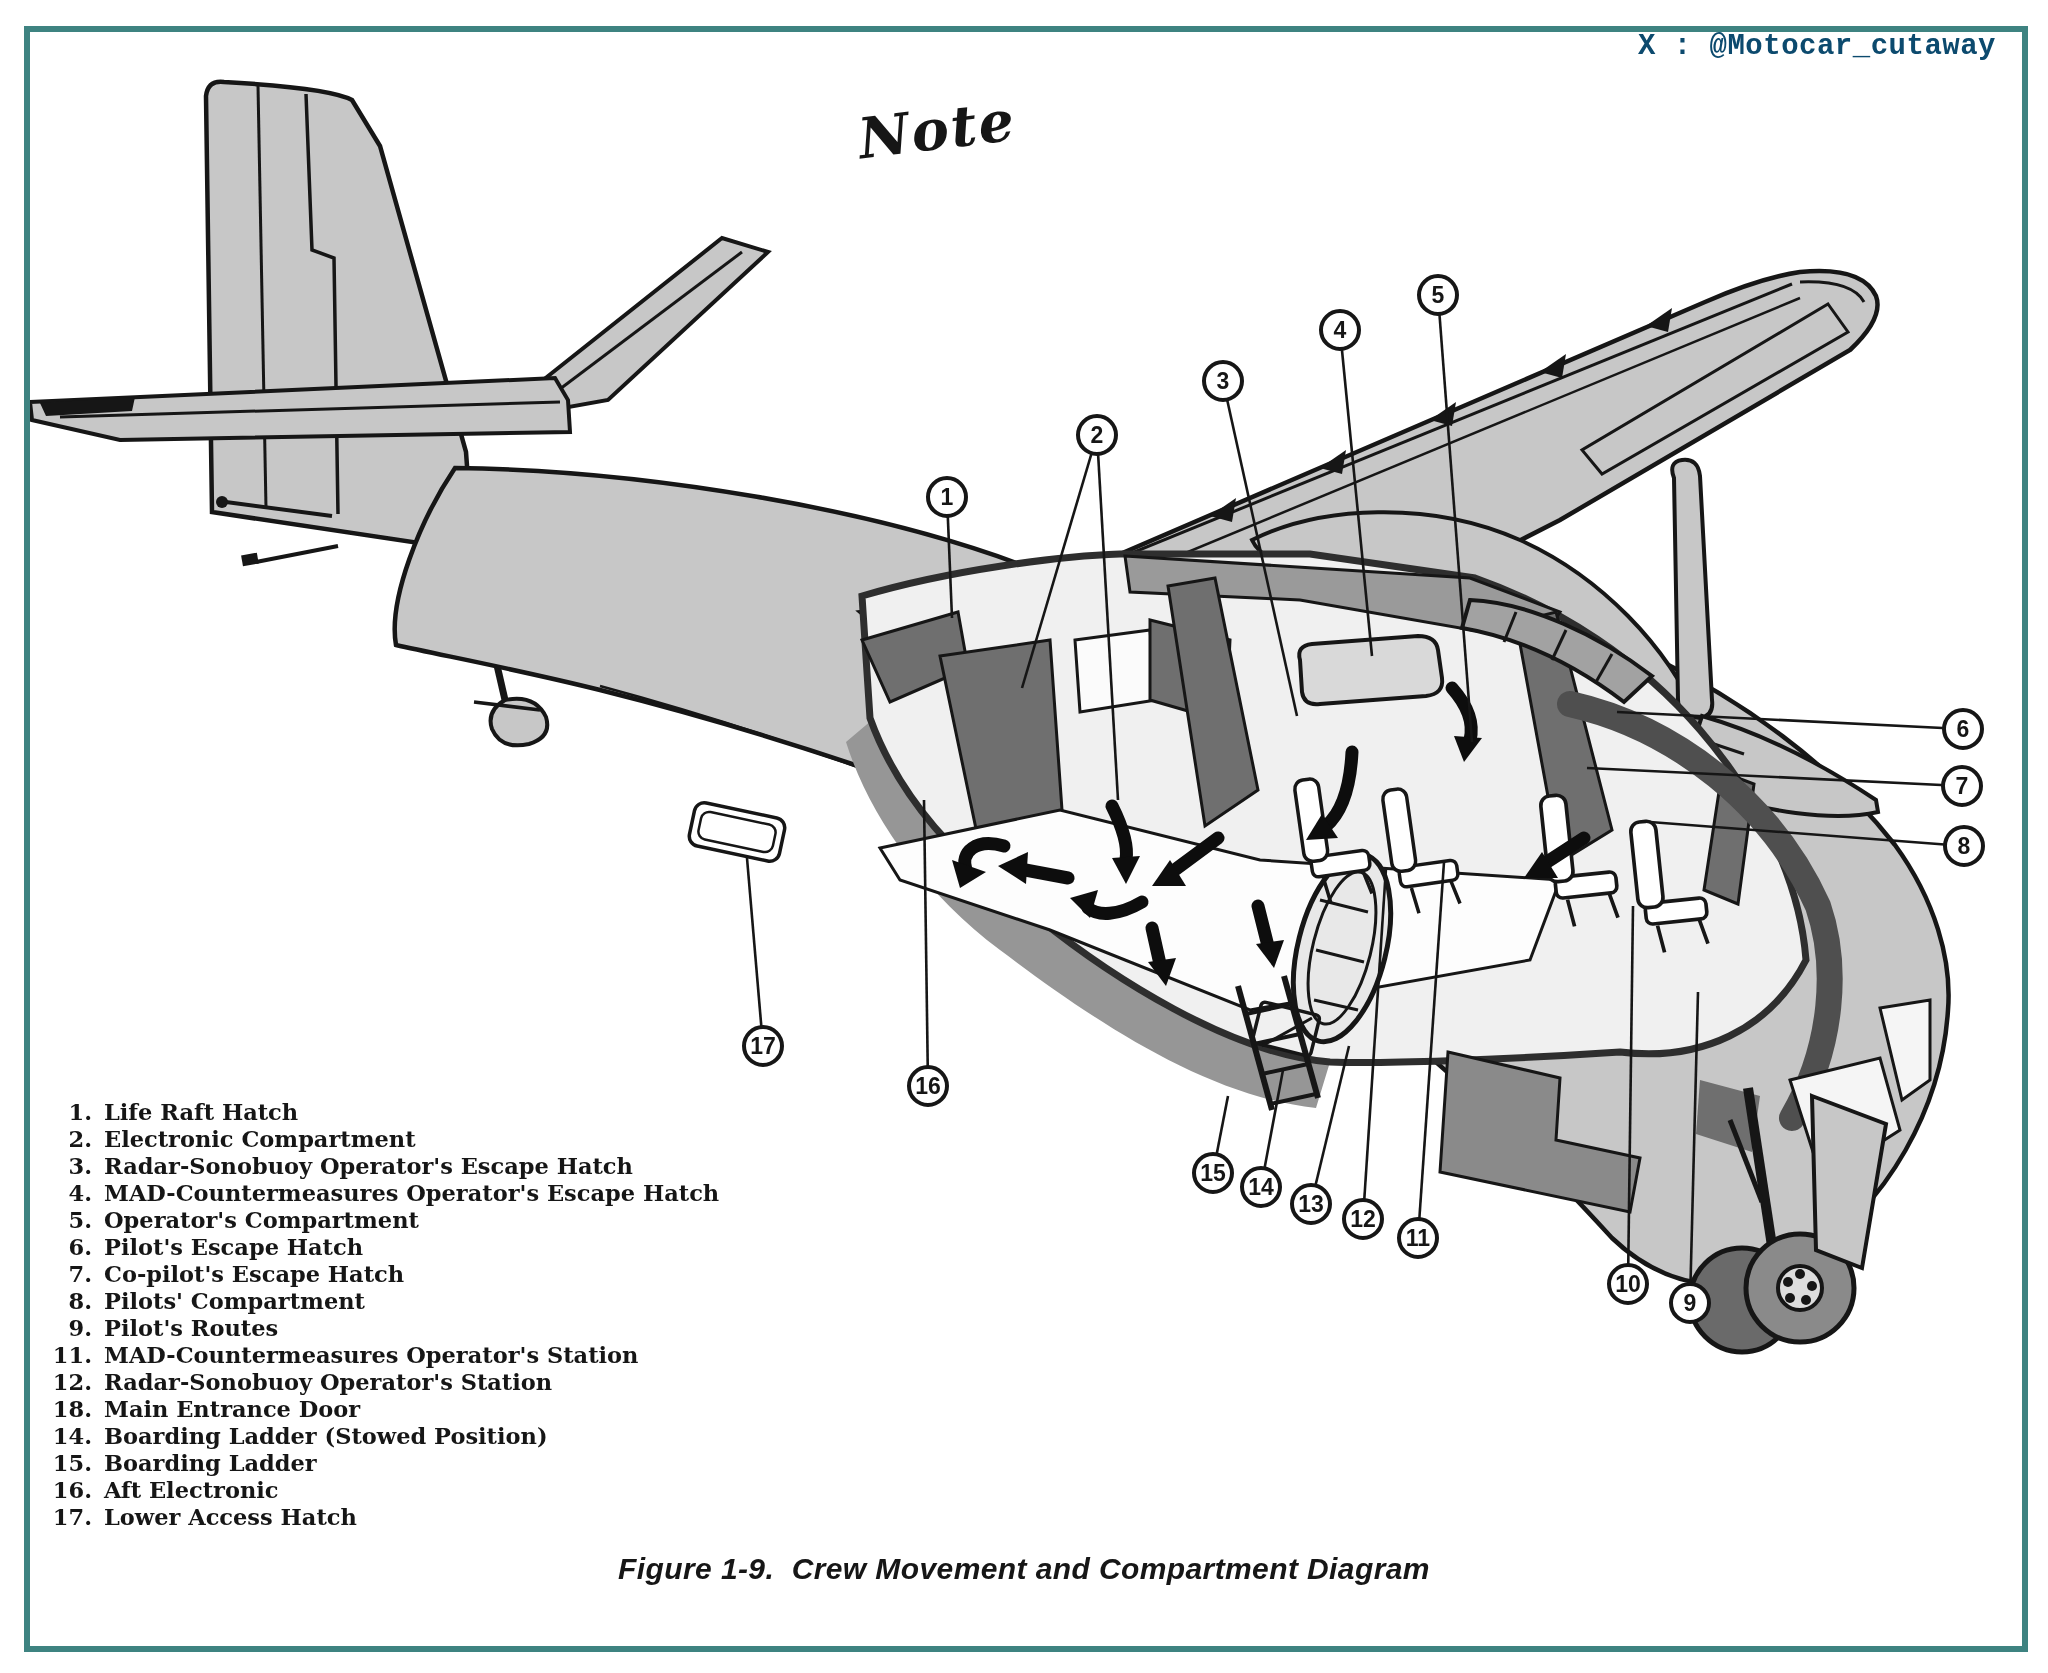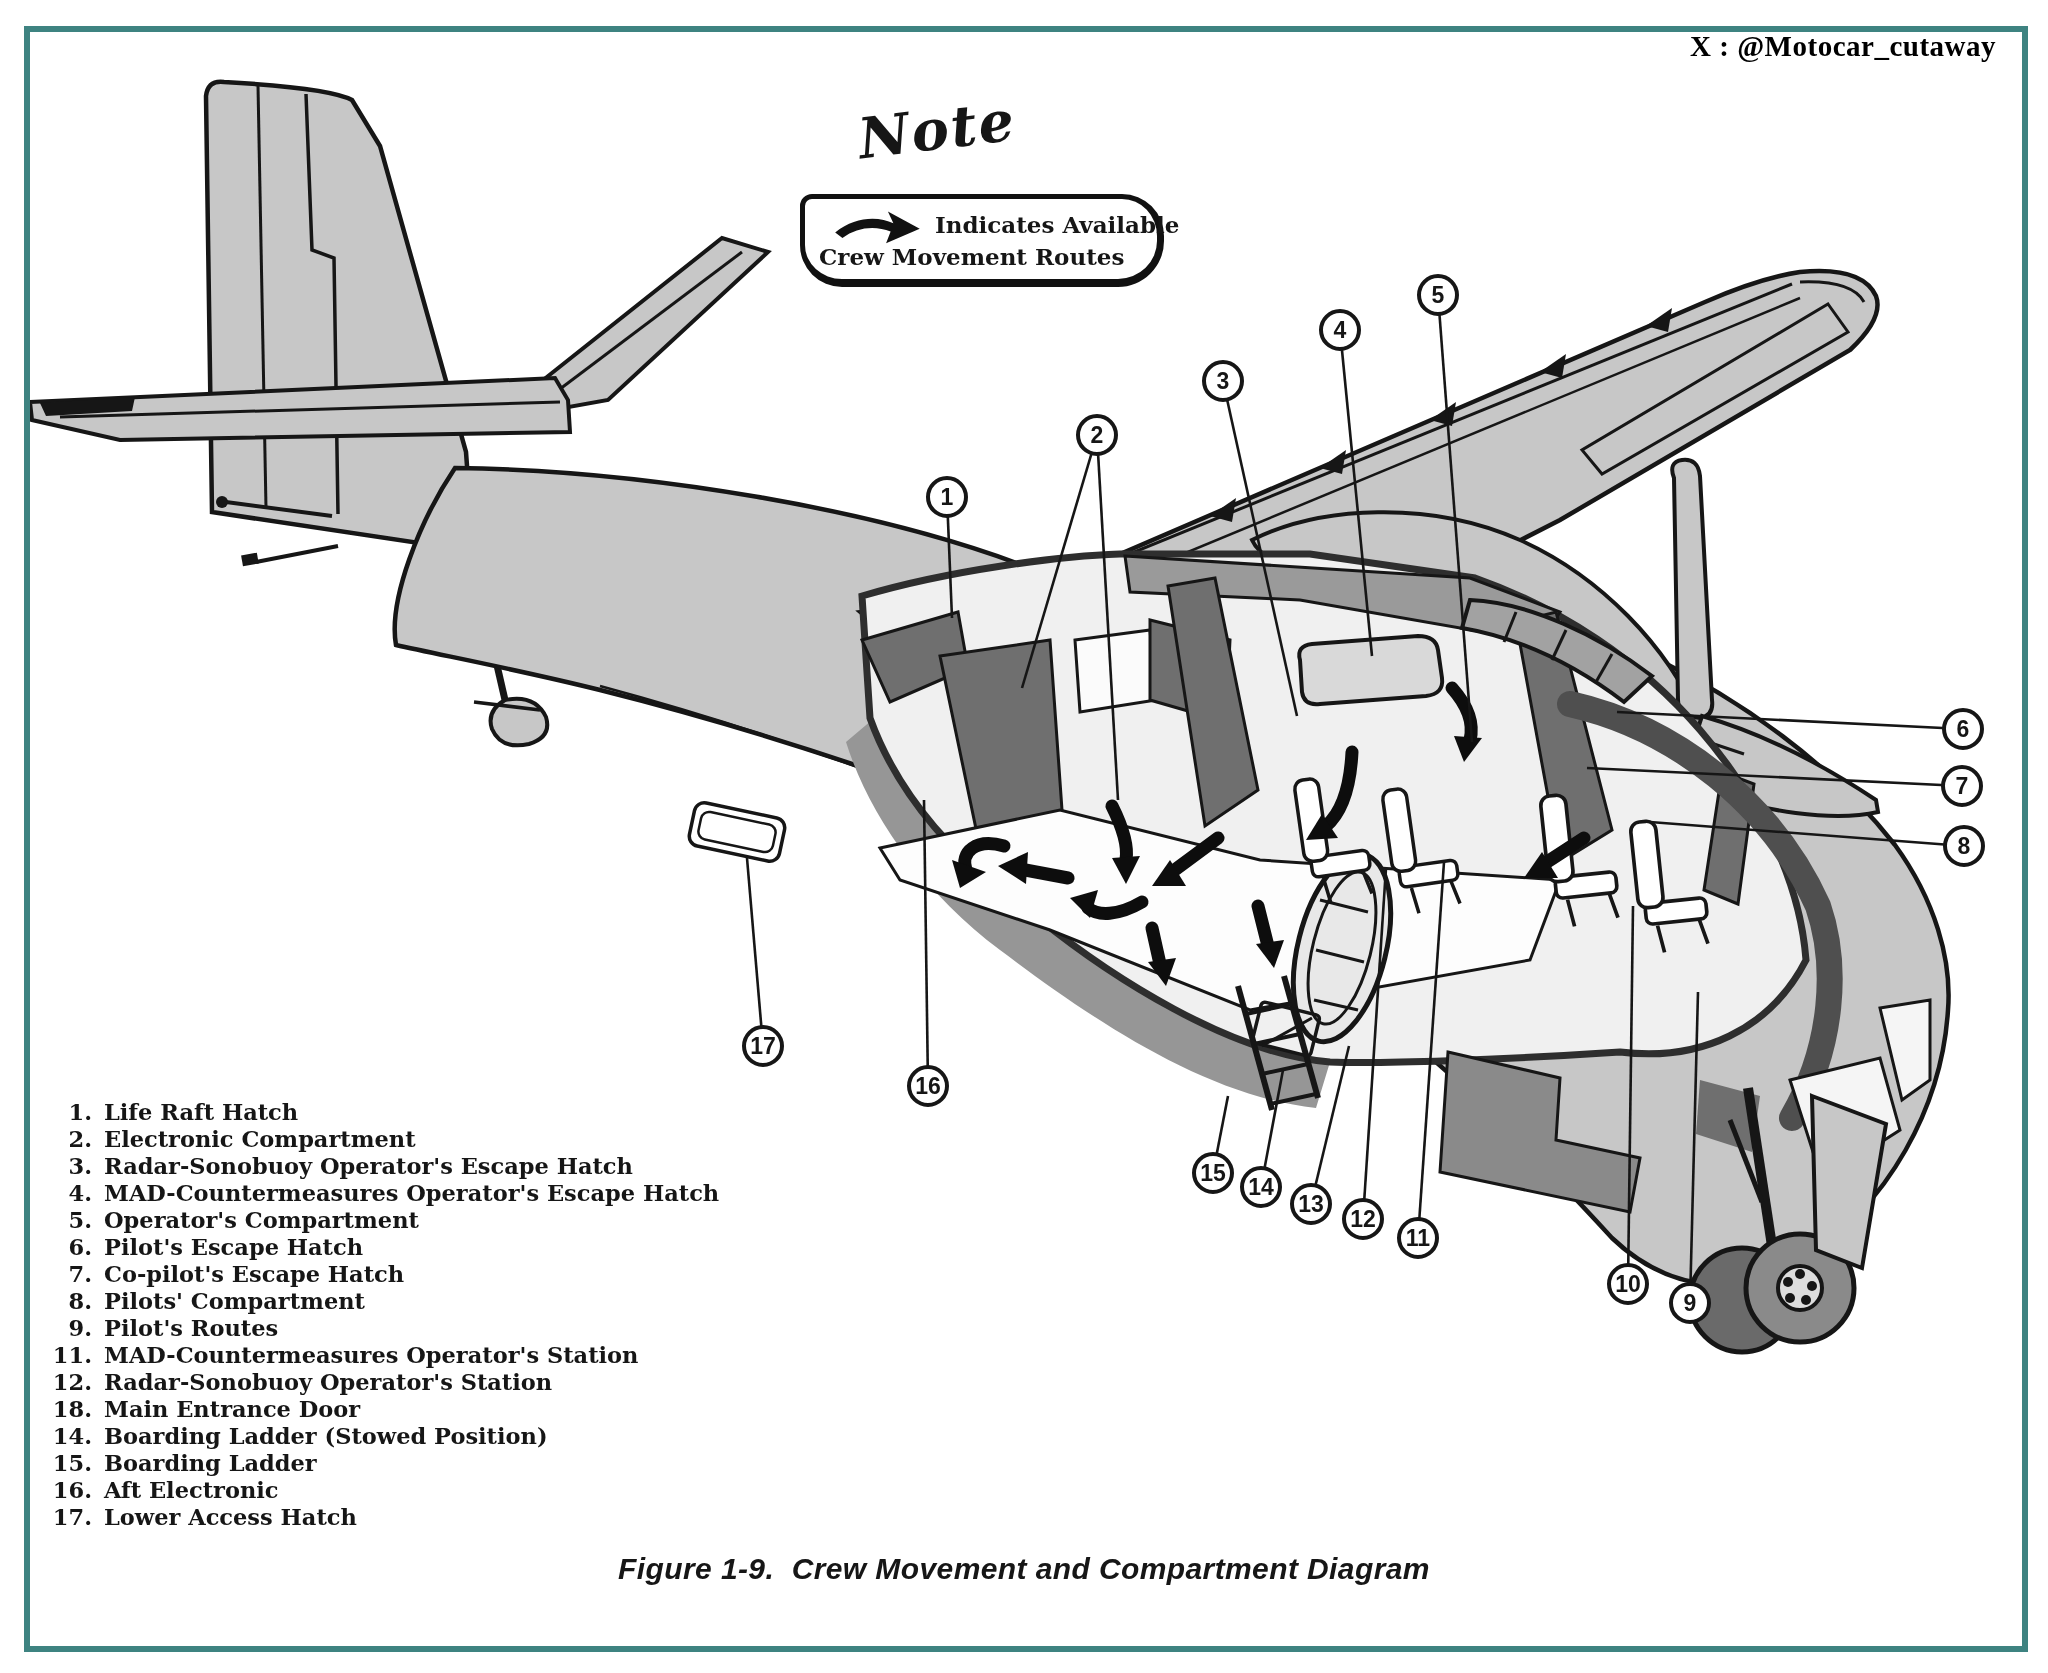--- a/index.html
+++ b/index.html
@@ -7,22 +7,22 @@
     --teal:#3e8381;
     --lg:#c7c7c7;
     --mg:#9a9a9a;
     --dg:#6f6f6f;
   }
   html,body{margin:0;padding:0;background:#fff;}
   #page{position:relative;width:2048px;height:1673px;background:#fff;overflow:hidden;
         font-family:"DejaVu Serif",serif;color:var(--ink);}
   #frame{position:absolute;left:24px;top:26px;width:1992px;height:1614px;
          border:6px solid var(--teal);pointer-events:none;}
-  #watermark{position:absolute;top:30px;right:52px;font-family:Liberation Serif, serif;
-             font-weight:700;font-size:29px;letter-spacing:.5px;color:#000000;}
+  #watermark{position:absolute;top:30px;right:52px;font-family:Liberation Mono, monospace;
+             font-weight:700;font-size:29px;letter-spacing:.5px;color:#0c4a6e;}
   
   #note-script{position:absolute;left:858px;top:96px;font-style:italic;font-weight:700;
                font-size:56px;transform:rotate(-7deg);letter-spacing:2px;}
   #note-bubble{position:absolute;left:800px;top:194px;width:352px;height:80px;
                border:5px solid #111;border-bottom-width:8px;border-right-width:7px;
                border-radius:12px 42px 46px 42px;background:#fff;}
   #note-line1{position:absolute;left:130px;top:12px;font-weight:700;font-size:23px;white-space:nowrap;}
   #note-line2{position:absolute;left:14px;top:44px;font-weight:700;font-size:23px;white-space:nowrap;}
   #note-arrow{position:absolute;left:22px;top:8px;width:100px;height:40px;}
   
@@ -285,27 +285,20 @@
         <circle cx="763" cy="1046" r="19" class="callout-circle"></circle>
         <text x="763" y="1054" class="callout-num">17</text>
       </g>
   </svg>
 
   <div id="frame"></div>
 
   <div id="watermark">X : @Motocar_cutaway</div>
 
   <div id="note-script">Note</div>
-  <div id="note-bubble">
-    <svg id="note-arrow" viewBox="0 0 100 44">
-      <path d="M4,28 C26,10 52,10 68,18 L62,5 L97,24 L60,40 L65,27 C48,20 28,22 12,34 Z" fill="#111"></path>
-    </svg>
-    <div id="note-line1">Indicates Available</div>
-    <div id="note-line2">Crew Movement Routes</div>
-  </div>
 
   <div id="legend">
       <div class="lrow"><span class="lnum">1.</span><span>Life Raft Hatch</span></div>
       <div class="lrow"><span class="lnum">2.</span><span>Electronic Compartment</span></div>
       <div class="lrow"><span class="lnum">3.</span><span>Radar-Sonobuoy Operator's Escape Hatch</span></div>
       <div class="lrow"><span class="lnum">4.</span><span>MAD-Countermeasures Operator's Escape Hatch</span></div>
       <div class="lrow"><span class="lnum">5.</span><span>Operator's Compartment</span></div>
       <div class="lrow"><span class="lnum">6.</span><span>Pilot's Escape Hatch</span></div>
       <div class="lrow"><span class="lnum">7.</span><span>Co-pilot's Escape Hatch</span></div>
       <div class="lrow"><span class="lnum">8.</span><span>Pilots' Compartment</span></div>

